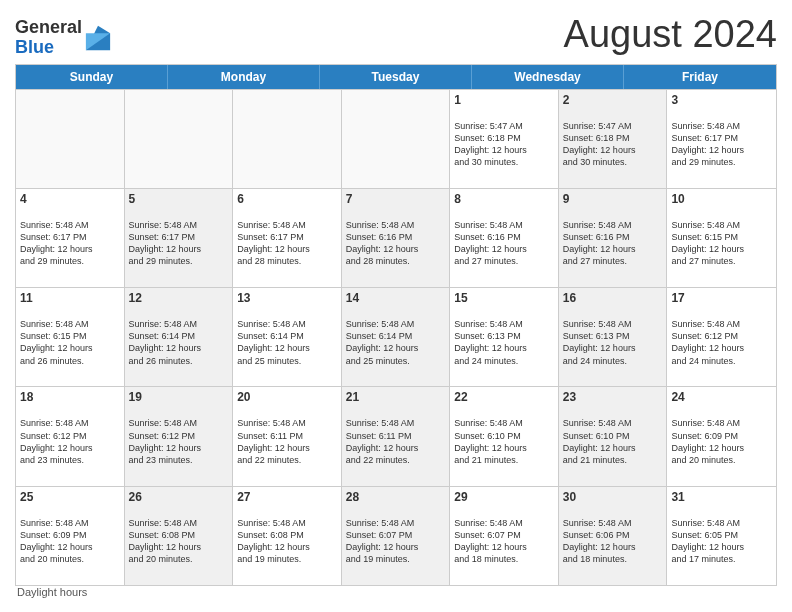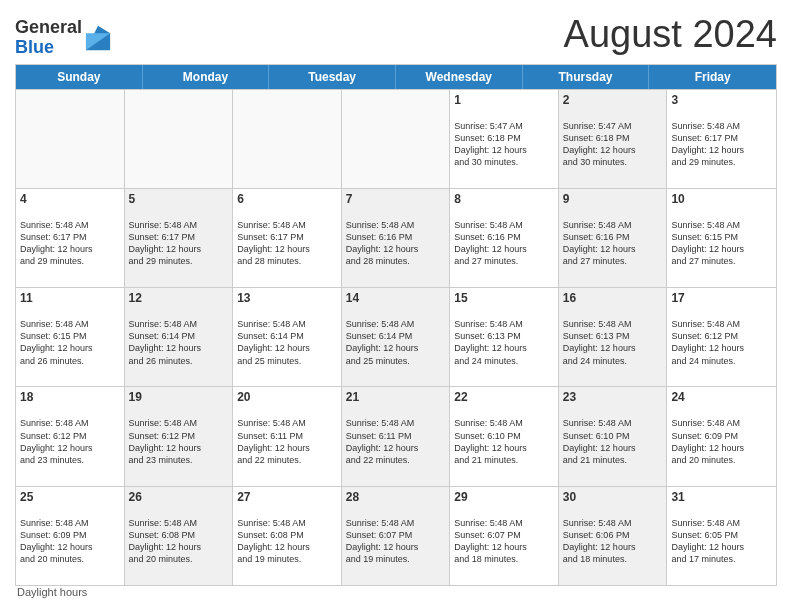--- a/index.html
+++ b/index.html
@@ -55,21 +55,21 @@
       margin-top: 2px;
     }
     .calendar {
       flex: 1;
       display: flex;
       flex-direction: column;
       border: 1px solid #ccc;
     }
     .cal-header {
       display: grid;
-      grid-template-columns: repeat(6, 1fr);
+      grid-template-columns: repeat(5, 1fr);
       background: #2a7fc1;
     }
     .cal-header-cell {
       color: #fff;
       font-size: 12px;
       font-weight: bold;
       padding: 5px 4px;
       text-align: center;
       border-right: 1px solid #5a9fd4;
     }
@@ -137,21 +137,20 @@
       <div class="month-title">August 2024</div>
     </div>
   </div>
 
   <div class="calendar">
     <div class="cal-header">
     <div class="cal-header-cell">Sunday</div>
         <div class="cal-header-cell">Monday</div>
         <div class="cal-header-cell">Tuesday</div>
         <div class="cal-header-cell">Wednesday</div>
-        <div class="cal-header-cell">Thursday</div>
         <div class="cal-header-cell">Friday</div>
       </div>
     <div class="cal-body">
     <div class="cal-row">
           <div class="cal-cell empty"></div>
           <div class="cal-cell empty"></div>
           <div class="cal-cell empty"></div>
           <div class="cal-cell empty"></div>
           <div class="cal-cell">
             <div class="day-num">1</div>

